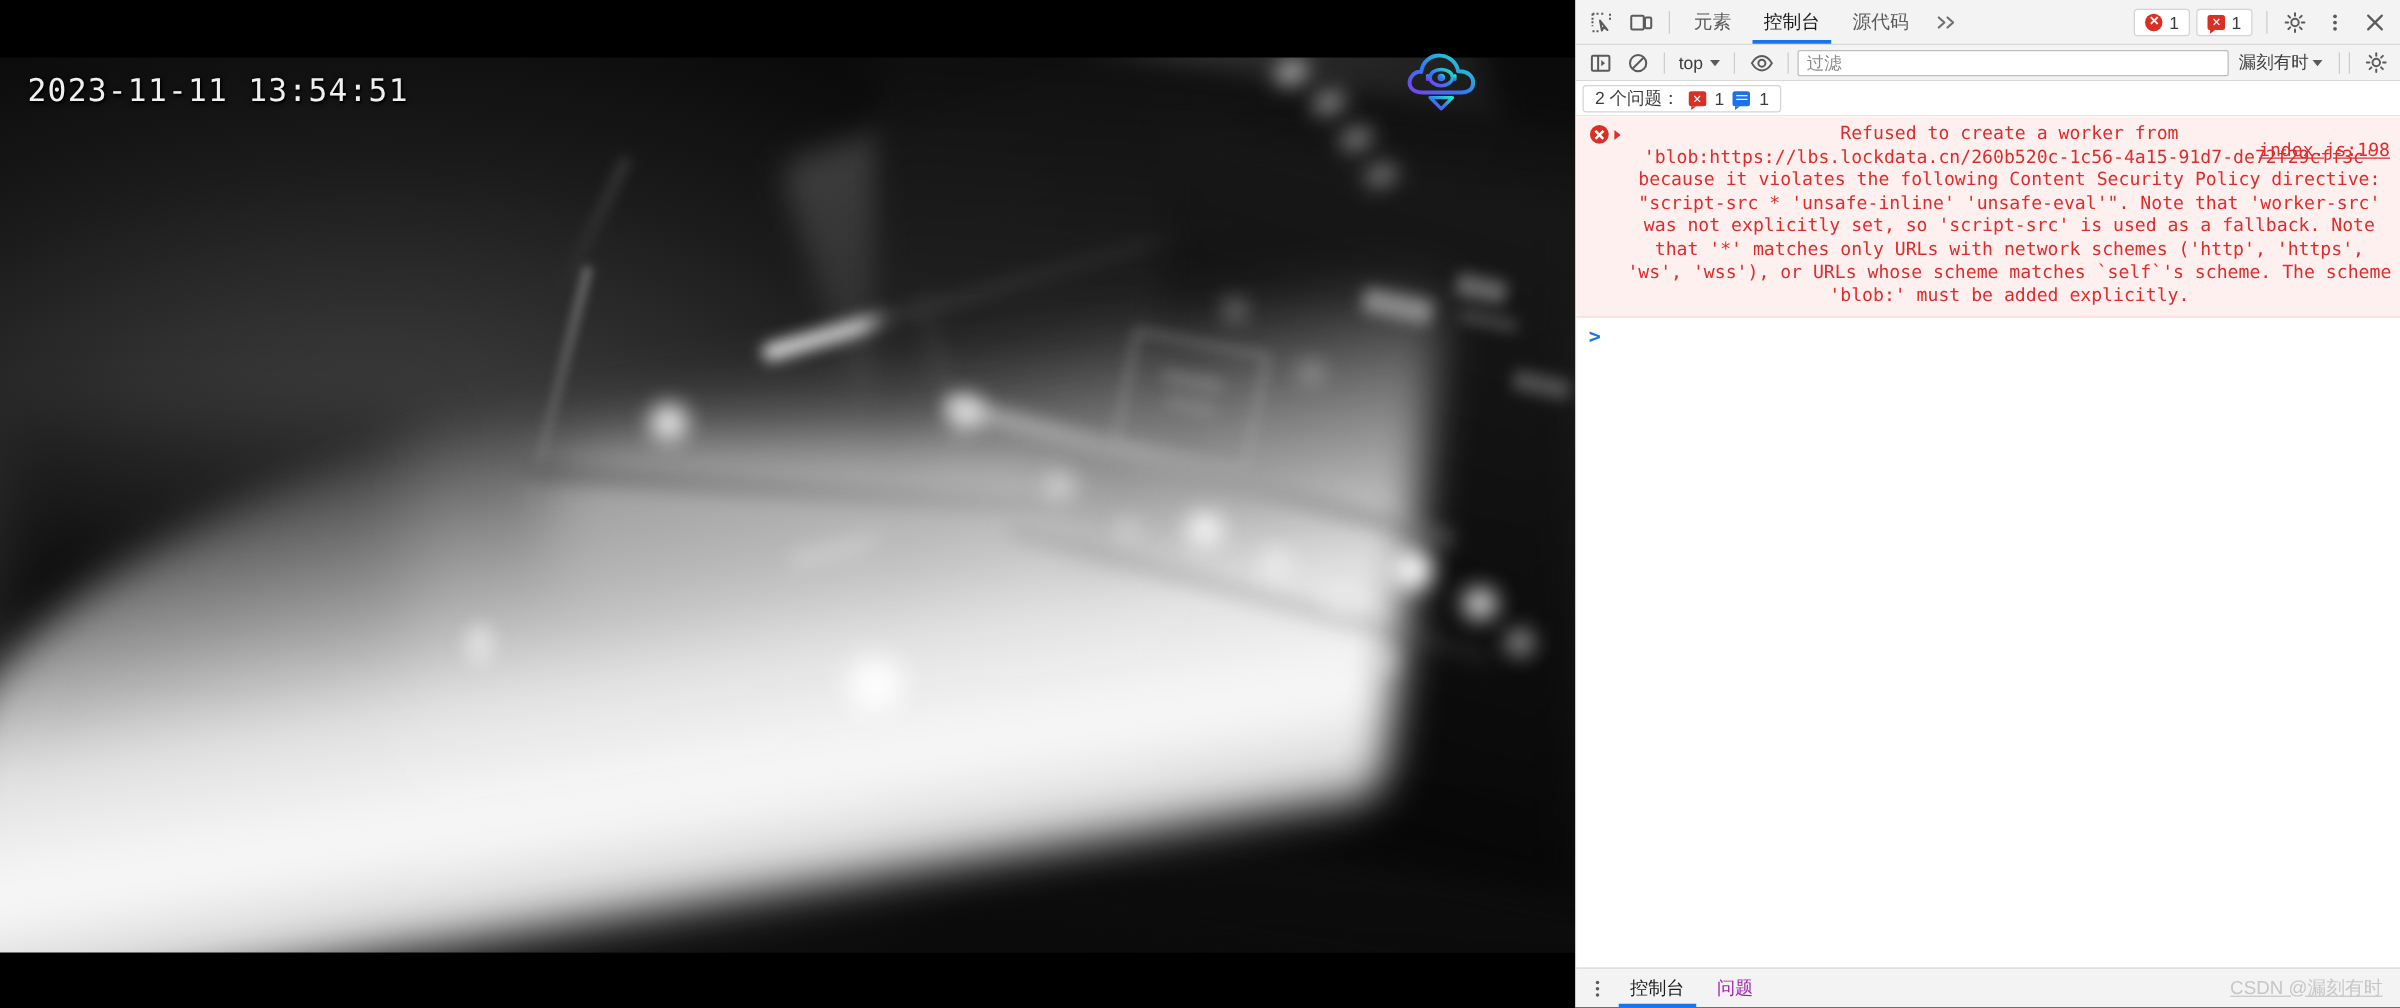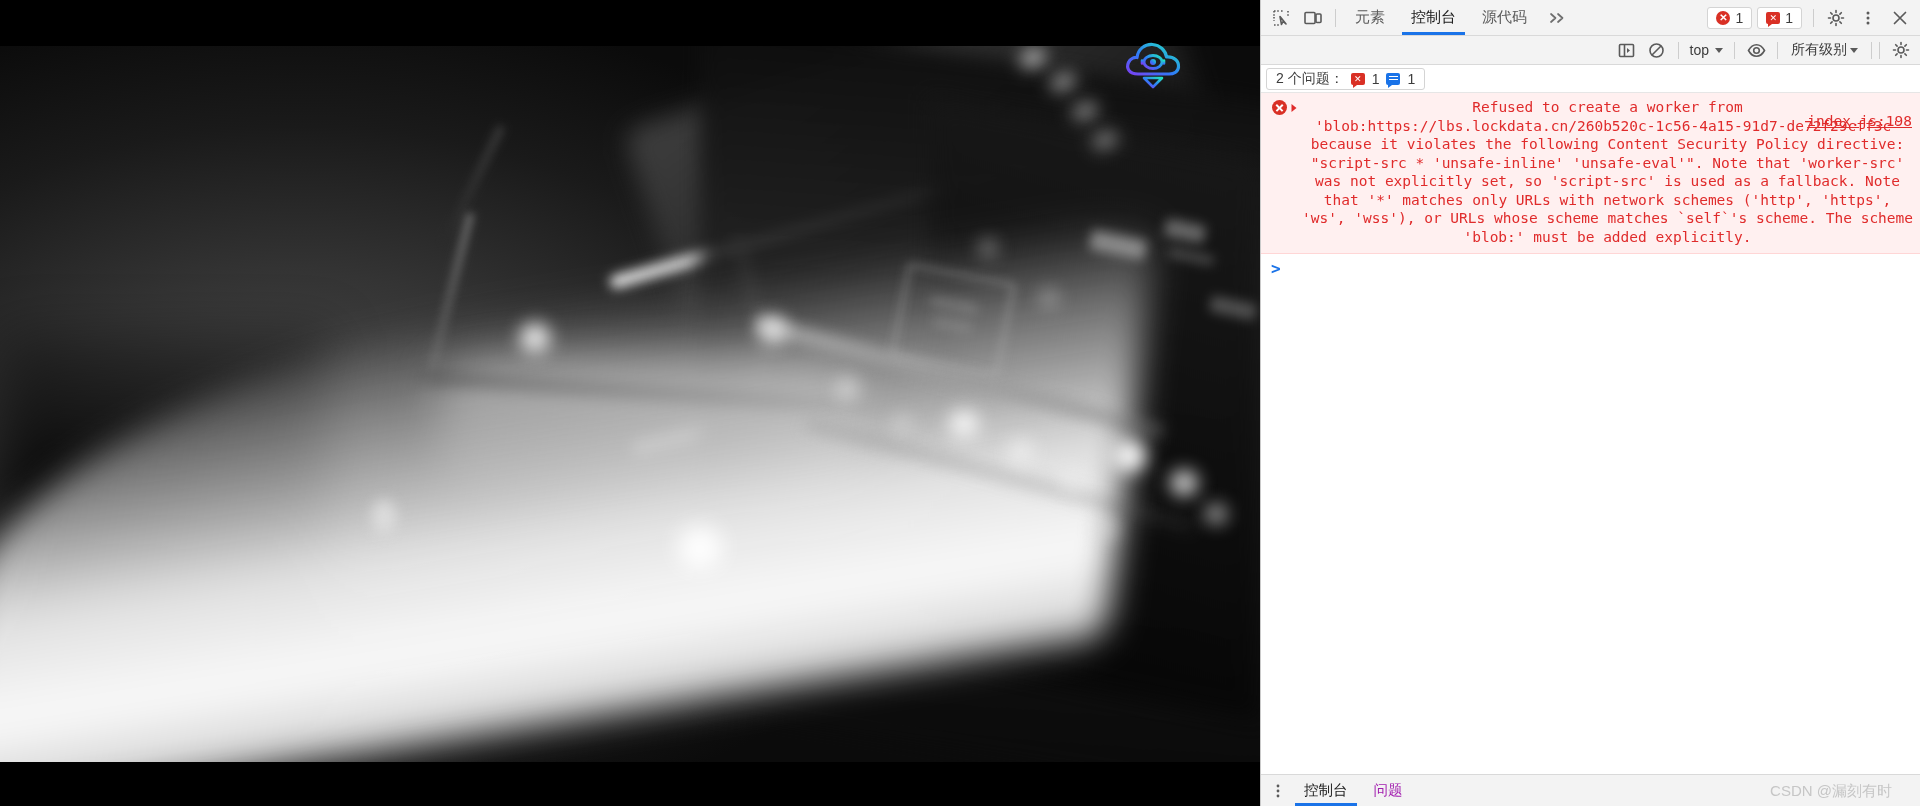--- a/index.html
+++ b/index.html
@@ -290,21 +290,20 @@
   
   .dt-consolebar {
     height: 29px;
     background: #f3f3f3;
     border-bottom: 1px solid #d9d9d9;
     display: flex;
     align-items: center;
     padding: 0 5px;
     gap: 2px;
     flex: 0 0 29px;
-    justify-content: flex-end;
   }
   .cb-icon {
     width: 28px; height: 24px;
     display: flex; align-items: center; justify-content: center;
     cursor: pointer;
   }
   .cb-sep {
     width: 1px; height: 17px; background: #cdcdcd; margin: 0 5px;
   }
   .ctx-select {
@@ -487,26 +486,27 @@
   .dw-tab.active { color: #1a1a1a; }
   .dw-tab.active::after {
     content: "";
     position: absolute;
     left: 4px; right: 4px; bottom: 0;
     height: 3px;
     background: #1a73e8;
   }
   .watermark {
     position: absolute;
-    right: 28px; top: 50%;
+    right: 14px; top: 50%;
     transform: translateY(-50%);
     color: #c6c6c6;
     font-size: 15px;
     white-space: nowrap;
     user-select: none;
+    text-decoration: underline;
   }
 
   .icon-stroke { stroke: #5a5a5a; fill: none; stroke-width: 1.6; }
 </style>
 </head>
 <body>
 
 <div class="app">
 
   <div class="video-pane">
@@ -551,20 +551,21 @@
         <div class="label-blk" style="left:1165px;top:222px;width:40px;height:18px;transform:rotate(12deg);opacity:.8;"></div>
         <div class="label-blk" style="left:1168px;top:252px;width:46px;height:9px;transform:rotate(12deg);opacity:.55;"></div>
         <div class="label-box" style="left:898px;top:272px;width:110px;height:96px;transform:rotate(11deg);"></div>
         <div class="label-blk" style="left:930px;top:300px;width:48px;height:10px;transform:rotate(11deg);opacity:.5;"></div>
         <div class="label-blk" style="left:932px;top:320px;width:40px;height:9px;transform:rotate(11deg);opacity:.45;"></div>
         <div class="label-blk" style="left:1210px;top:300px;width:46px;height:16px;transform:rotate(12deg);opacity:.6;"></div>
       </div>
 
       <div class="letterbox-top"></div>
 
+      <div class="timestamp">2023-11-11 13:54:51</div>
 
       <div class="cloud-logo">
         <svg width="62" height="52" viewBox="0 0 62 52">
           <defs>
             <linearGradient id="cg" x1="0" y1="1" x2="1" y2="0">
               <stop offset="0%" stop-color="#7b3ff2"></stop>
               <stop offset="45%" stop-color="#2f7cf6"></stop>
               <stop offset="100%" stop-color="#21e6c1"></stop>
             </linearGradient>
           </defs>
@@ -668,23 +669,24 @@
       <div class="cb-sep"></div>
 
       <div class="cb-icon">
         <svg width="19" height="15" viewBox="0 0 19 15">
           <path d="M1.5 7.5 C4 3 7 1.7 9.5 1.7 C12 1.7 15 3 17.5 7.5 C15 12 12 13.3 9.5 13.3 C7 13.3 4 12 1.5 7.5 Z" class="icon-stroke"></path>
           <circle cx="9.5" cy="7.5" r="2.8" class="icon-stroke"></circle>
         </svg>
       </div>
       <div class="cb-sep"></div>
 
+      <input class="filter-input" type="text" value="" placeholder="过滤" style="">
 
       <div class="level-select">
-        <span>所有级别</span>
+        <span>漏刻有时</span>
         <span class="caret"></span>
       </div>
       <div class="cb-sep"></div>
       <div class="cb-sep" style="margin-left:0"></div>
       <div class="cb-icon">
         <svg width="18" height="18" viewBox="0 0 18 18">
           <circle cx="9" cy="9" r="3" class="icon-stroke"></circle>
           <path d="M9 1.5 v2 M9 14.5 v2 M1.5 9 h2 M14.5 9 h2 M3.7 3.7 l1.4 1.4 M12.9 12.9 l1.4 1.4 M14.3 3.7 l-1.4 1.4 M5.1 12.9 l-1.4 1.4" class="icon-stroke" stroke-width="1.8" stroke-linecap="round"></path>
         </svg>
       </div>

